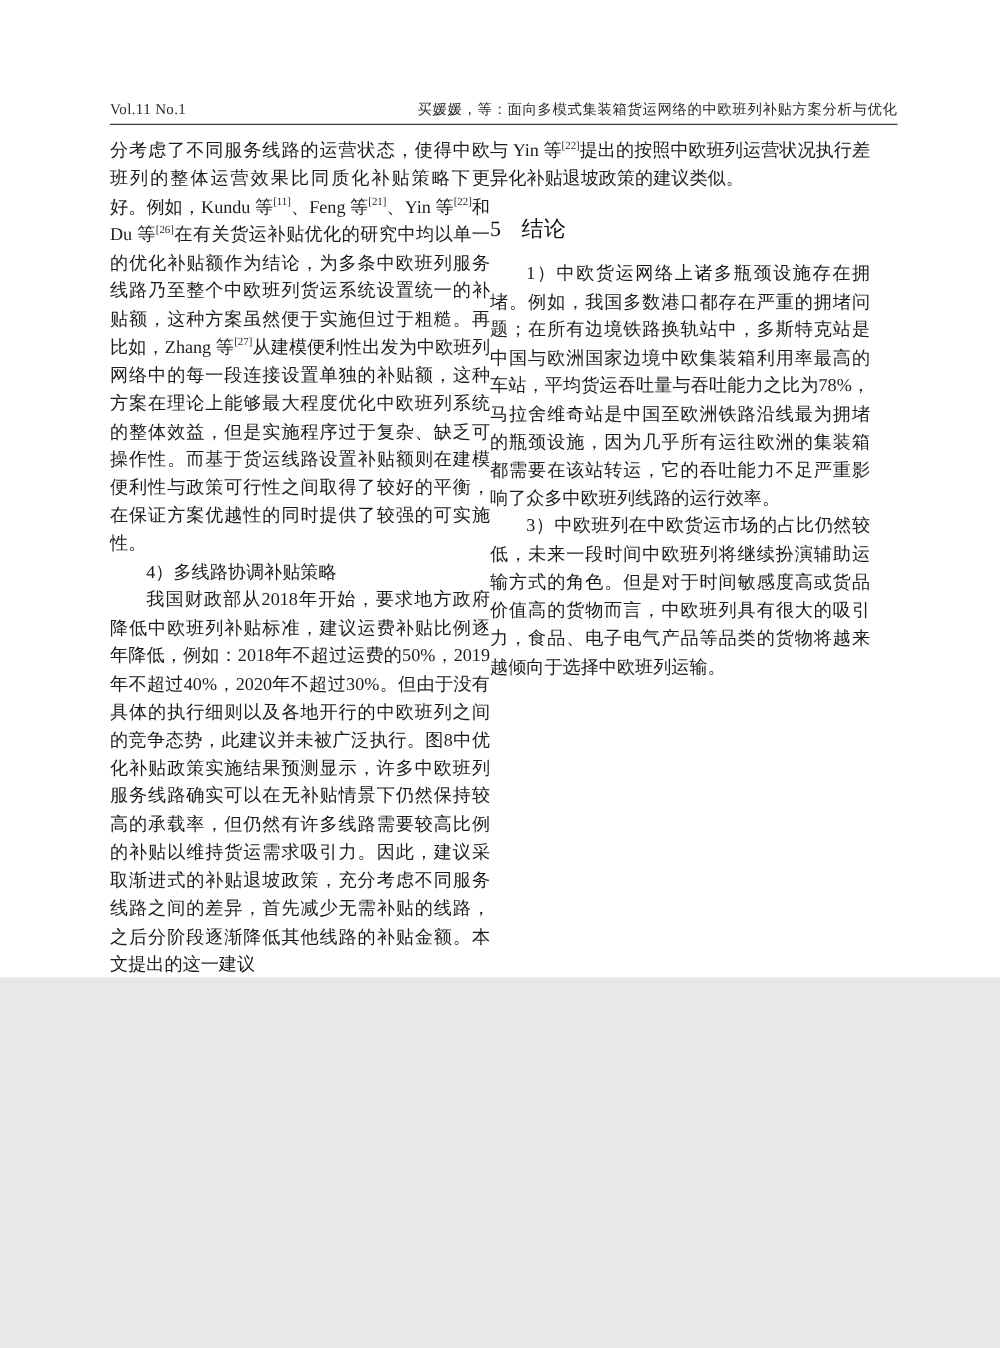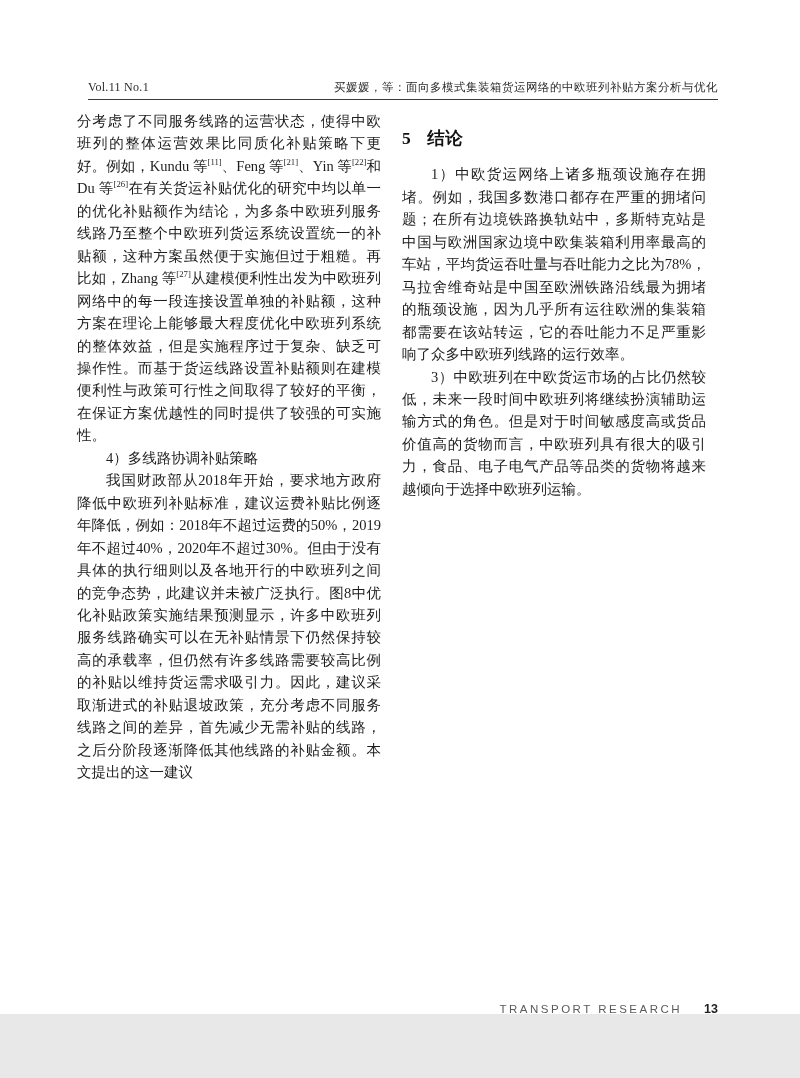--- a/index.html
+++ b/index.html
@@ -1,52 +1,52 @@
 <!DOCTYPE html>
 <html lang="zh"><head>
 <meta charset="utf-8">
 <style>
   html,body{margin:0;padding:0;background:#e8e8e8;}
   .page{
     position:relative;
-    width:800px;height:1014px;
+    width:800px;height:782px;
     margin:0 auto;
     background:#ffffff;
     font-family:"Liberation Serif","DejaVu Serif",serif;
     color:#1c1c1c;
     overflow:hidden;
   }
   .header{
     position:absolute;left:88px;top:80px;width:630px;
     display:flex;justify-content:space-between;align-items:baseline;
     font-size:12px;color:#2a2a2a;white-space:nowrap;
   }
   .header .vol{letter-spacing:.3px;}
   .header .running{font-size:11.5px;letter-spacing:.5px;font-family:Liberation Serif, serif;}
   .header-rule{
     position:absolute;left:88px;top:99px;width:630px;height:0;
     border-top:1.2px solid #3a3a3a;
   }
   .content{
-    position:absolute;left:77px;top:110px;width:630px;
-    display:flex;gap:21px;
+    position:absolute;left:88px;top:110px;width:630px;
+    display:flex;
   }
   .col{
     width:304px;
     font-size:14.5px;
     line-height:22.45px;
     text-align:justify;
     text-justify:inter-ideograph;
   }
   .col p{margin:0;text-indent:2em;}
   .col p.cont{text-indent:0;}
   sup{font-size:.6em;line-height:0;vertical-align:super;letter-spacing:0;}
   .section-heading{
     margin:17px 0 14px 0;
-    font-size:17.5px;font-weight:bold;color:#111;
+    font-size:17.5px;font-weight:normal;color:#111;
     text-indent:0;letter-spacing:.5px;
   }
   .section-heading .sec-no{margin-right:16px;}
   .footer{
     position:absolute;right:82px;top:1002px;
     font-family:"Liberation Sans","DejaVu Sans",sans-serif;
     font-size:11.5px;letter-spacing:2.5px;color:#5a5a5a;
     white-space:nowrap;
   }
   .footer .page-no{
@@ -67,20 +67,21 @@
 
   <div class="content">
 
     <div class="col">
       <p class="cont cite">分考虑了不同服务线路的运营状态，使得中欧班列的整体运营效果比同质化补贴策略下更好。例如，Kundu 等<sup>[11]</sup>、Feng 等<sup>[21]</sup>、Yin 等<sup>[22]</sup>和 Du 等<sup>[26]</sup>在有关货运补贴优化的研究中均以单一的优化补贴额作为结论，为多条中欧班列服务线路乃至整个中欧班列货运系统设置统一的补贴额，这种方案虽然便于实施但过于粗糙。再比如，Zhang 等<sup>[27]</sup>从建模便利性出发为中欧班列网络中的每一段连接设置单独的补贴额，这种方案在理论上能够最大程度优化中欧班列系统的整体效益，但是实施程序过于复杂、缺乏可操作性。而基于货运线路设置补贴额则在建模便利性与政策可行性之间取得了较好的平衡，在保证方案优越性的同时提供了较强的可实施性。</p>
       <p>4）多线路协调补贴策略</p>
       <p>我国财政部从2018年开始，要求地方政府降低中欧班列补贴标准，建议运费补贴比例逐年降低，例如：2018年不超过运费的50%，2019年不超过40%，2020年不超过30%。但由于没有具体的执行细则以及各地开行的中欧班列之间的竞争态势，此建议并未被广泛执行。图8中优化补贴政策实施结果预测显示，许多中欧班列服务线路确实可以在无补贴情景下仍然保持较高的承载率，但仍然有许多线路需要较高比例的补贴以维持货运需求吸引力。因此，建议采取渐进式的补贴退坡政策，充分考虑不同服务线路之间的差异，首先减少无需补贴的线路，之后分阶段逐渐降低其他线路的补贴金额。本文提出的这一建议</p>
     </div>
 
     <div class="col">
+      <p class="cont cite">与 Yin 等<sup>[22]</sup>提出的按照中欧班列运营状况执行差异化补贴退坡政策的建议类似。</p>
       <h2 class="section-heading">
         <span class="sec-no">5</span><span>结论</span>
       </h2>
       <p>1）中欧货运网络上诸多瓶颈设施存在拥堵。例如，我国多数港口都存在严重的拥堵问题；在所有边境铁路换轨站中，多斯特克站是中国与欧洲国家边境中欧集装箱利用率最高的车站，平均货运吞吐量与吞吐能力之比为78%，马拉舍维奇站是中国至欧洲铁路沿线最为拥堵的瓶颈设施，因为几乎所有运往欧洲的集装箱都需要在该站转运，它的吞吐能力不足严重影响了众多中欧班列线路的运行效率。</p>
       <p>3）中欧班列在中欧货运市场的占比仍然较低，未来一段时间中欧班列将继续扮演辅助运输方式的角色。但是对于时间敏感度高或货品价值高的货物而言，中欧班列具有很大的吸引力，食品、电子电气产品等品类的货物将越来越倾向于选择中欧班列运输。</p>
     </div>
 
   </div>
 
   <div class="footer">

